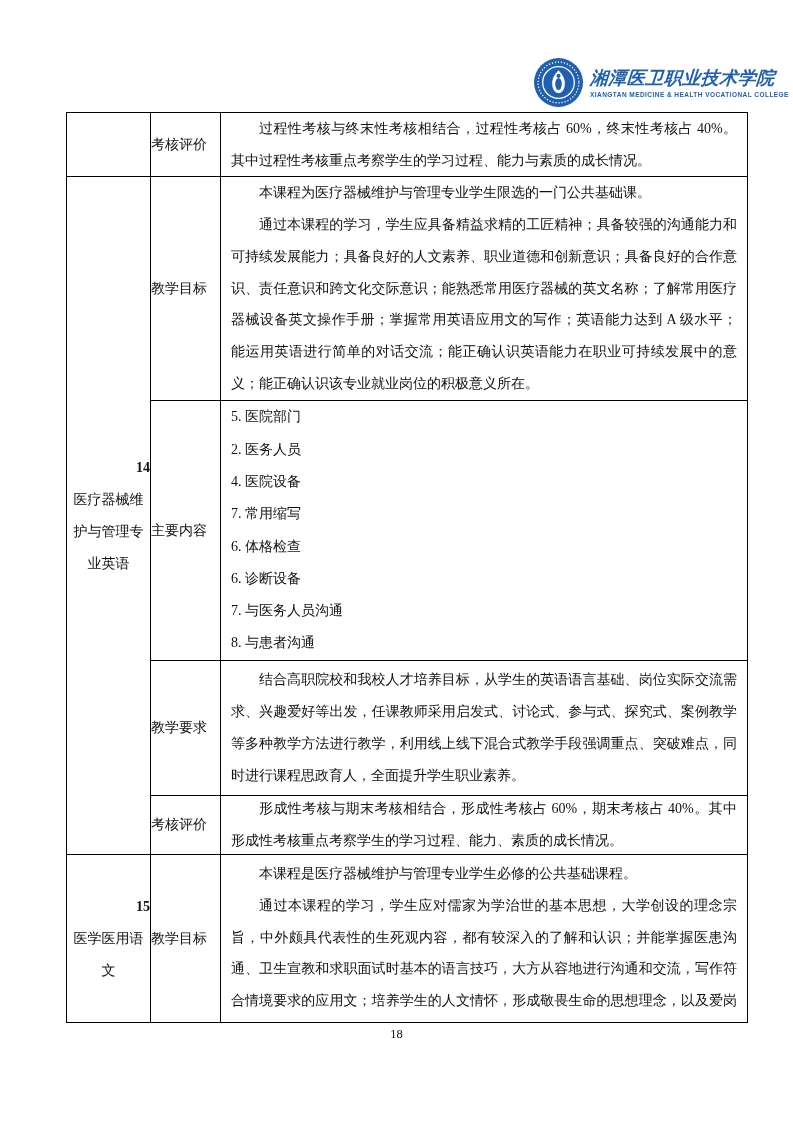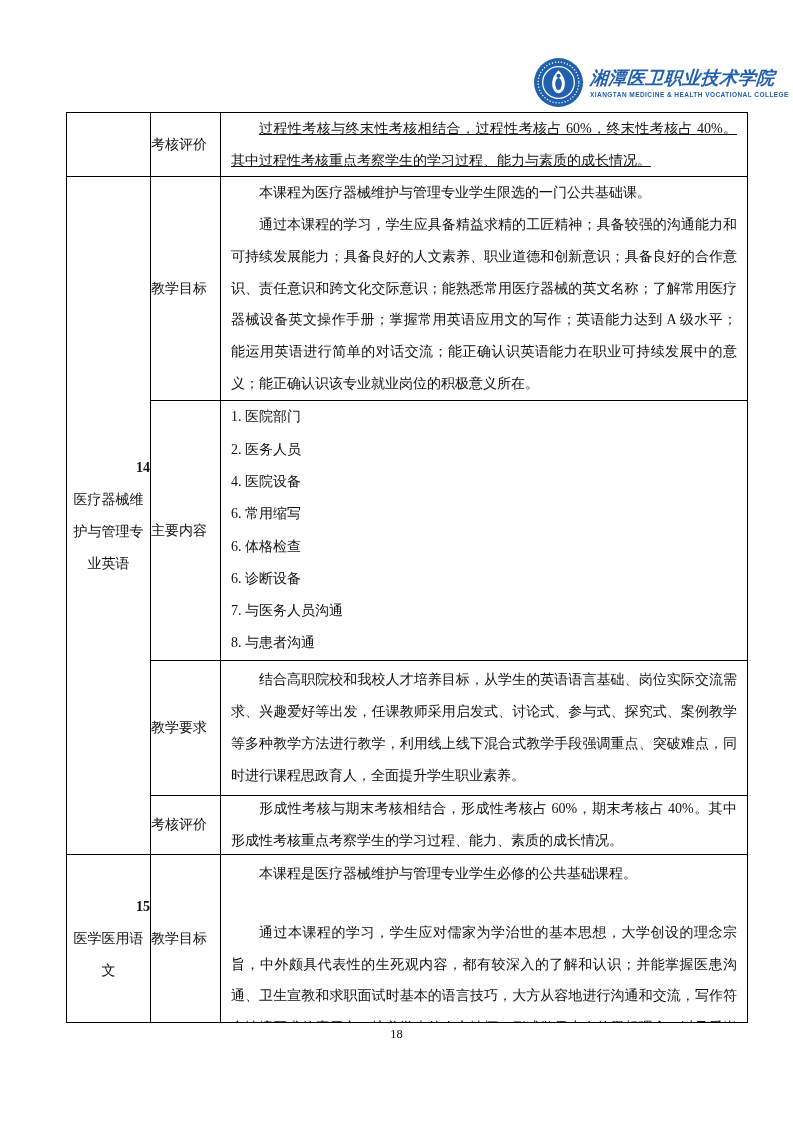--- a/index.html
+++ b/index.html
@@ -45,26 +45,26 @@
   td.c2{text-align:left;font-size:14px;color:#111;}
   .sec-num{font-weight:bold;font-size:14px;line-height:32px;text-align:right;}
   .sec-title{
     font-weight:normal;font-size:14px;line-height:32px;
     padding:0 4px;text-align:center;
   }
   .box{
     display:flex;flex-direction:column;justify-content:center;
     overflow:hidden;padding:0 10px;
   }
-  .h63  .box{height:63px;text-decoration:underline;}
+  .h63  .box{height:63px;}
   .h223 .box{height:223px;}
   .h259 .box{height:259px;}
   .h134 .box{height:134px;}
   .h58  .box{height:58px;}
-  .h164 .box{height:164px;justify-content:flex-start;padding-top:3px;gap:27px;}
+  .h164 .box{height:164px;justify-content:flex-start;padding-top:3px;}
   p.para{
     margin:0;font-size:14px;line-height:31.8px;
     text-align:justify;text-indent:2em;color:#111;
   }
   .list-item{font-size:14px;line-height:32.3px;color:#111;}
   
   .page-number{
     position:absolute;left:0;right:0;top:1027px;
     text-align:center;font-size:12.5px;color:#111;
   }
@@ -118,24 +118,24 @@
             <p class="para">本课程为医疗器械维护与管理专业学生限选的一门公共基础课。</p>
             <p class="para">通过本课程的学习，学生应具备精益求精的工匠精神；具备较强的沟通能力和可持续发展能力；具备良好的人文素养、职业道德和创新意识；具备良好的合作意识、责任意识和跨文化交际意识；能熟悉常用医疗器械的英文名称；了解常用医疗器械设备英文操作手册；掌握常用英语应用文的写作；英语能力达到 A 级水平；能运用英语进行简单的对话交流；能正确认识英语能力在职业可持续发展中的意义；能正确认识该专业就业岗位的积极意义所在。</p>
           </div>
         </td>
       </tr>
 
       <tr class="h259">
         <td class="c2">主要内容</td>
         <td class="c3">
           <div class="box">
-            <div class="list-item">1. 医院部门</div>
+            <div class="list-item">5. 医院部门</div>
             <div class="list-item">2. 医务人员</div>
             <div class="list-item">4. 医院设备</div>
-            <div class="list-item">6. 常用缩写</div>
+            <div class="list-item">7. 常用缩写</div>
             <div class="list-item">6. 体格检查</div>
             <div class="list-item">6. 诊断设备</div>
             <div class="list-item">7. 与医务人员沟通</div>
             <div class="list-item">8. 与患者沟通</div>
           </div>
         </td>
       </tr>
 
       <tr class="h134">
         <td class="c2">教学要求</td>

